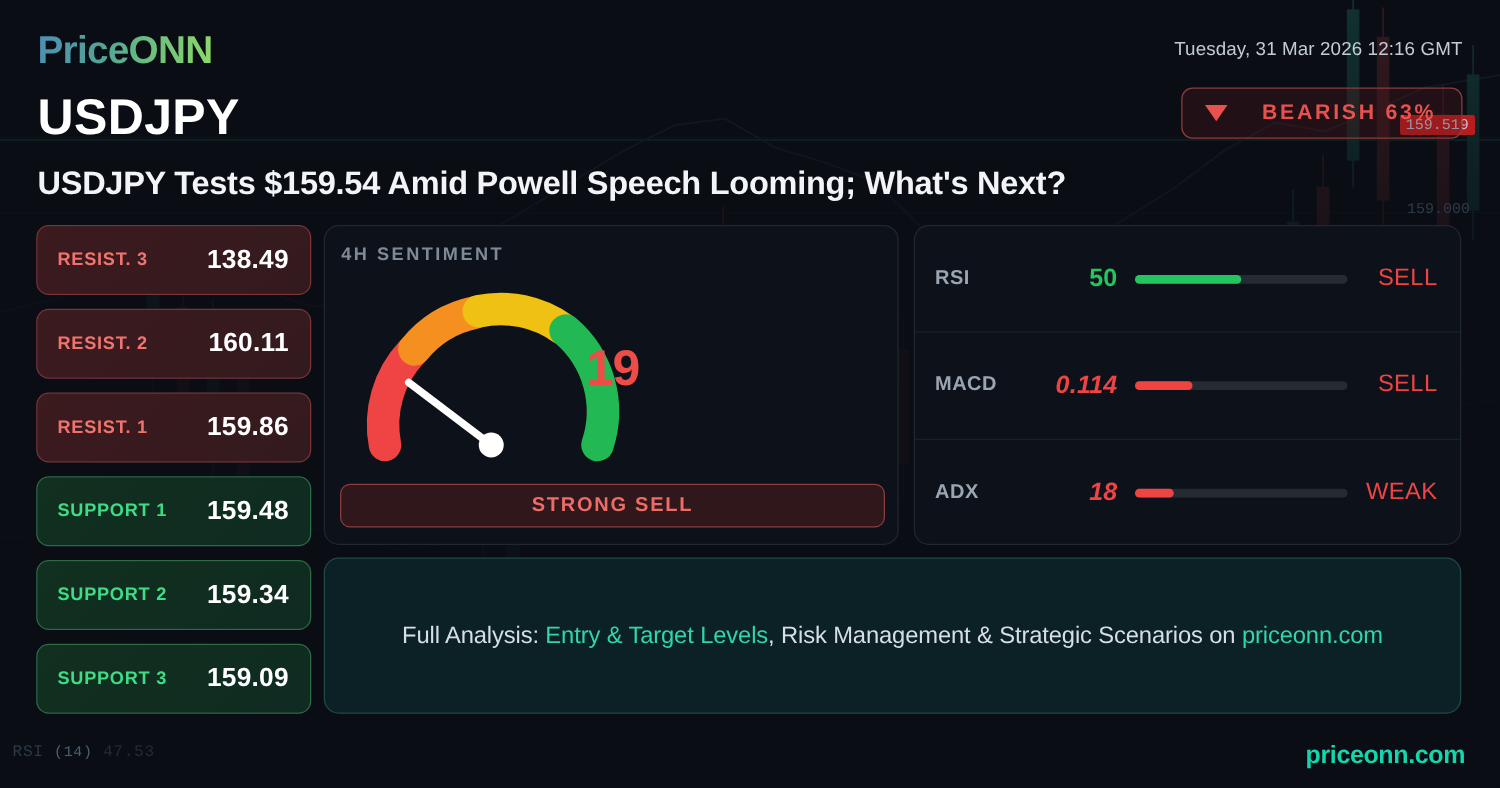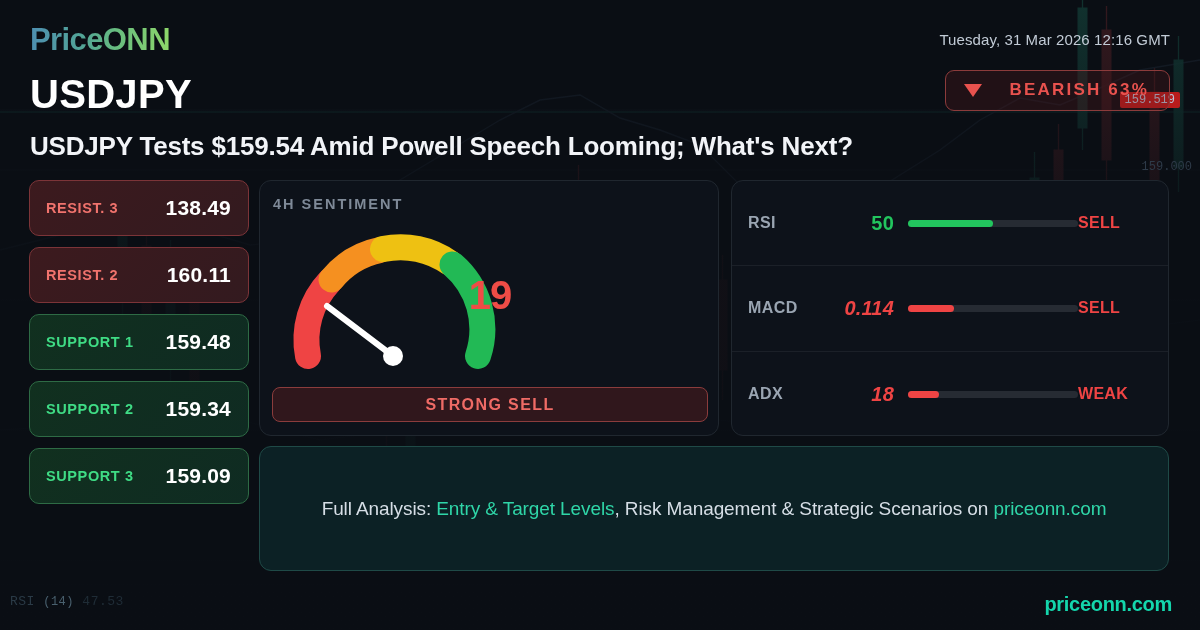--- a/index.html
+++ b/index.html
@@ -96,21 +96,21 @@
     height:85.3px; display:flex; align-items:center; padding:0 18px 0 16px;
     border-bottom:1px solid #1b2028;
   }
   .ind-row:last-child { border-bottom:none; }
   .ind-name { width:88px; font-size:16px; font-weight:bold; color:#9aa5b2; letter-spacing:.4px; }
   .ind-val { width:72px; text-align:right; padding-right:14px; font-size:20px; font-weight:bold; letter-spacing:.2px; }
   .ind-val.up { color:#22c55e; }
   .ind-val.down { color:#ef4444;font-style:italic; }
   .bar { flex:1; height:7px; background:#262b33; border-radius:4px; position:relative; }
   .bar > i { position:absolute; left:0; top:0; height:7px; border-radius:4px; display:block; }
-  .ind-sig { width:72px; text-align:left; font-size:16px; font-weight:bold; letter-spacing:.3px; }
+  .ind-sig { width:72px; text-align:right; font-size:19px; font-weight:normal; letter-spacing:.3px; }
   .ind-sig.sell { color:#ef4444; }
   .ind-sig.weak { color:#ef4444; }
 
   
   .cta {
     position:absolute; left:259px; top:446px; width:910px; height:125px;
     background:#0c2125; border:1px solid #1f4a47; border-radius:12px;
     display:flex; align-items:center; justify-content:center;
   }
   .cta-text { font-size:19px; color:#d6dee6; letter-spacing:-.1px; }
@@ -198,21 +198,21 @@
           <line x1="1106.5" y1="6" x2="1106.5" y2="185" stroke-width="1.3"></line>
         <rect x="1150" y="92" width="9" height="110"></rect>
           <line x1="1154.5" y1="68" x2="1154.5" y2="225" stroke-width="1.3"></line>
       </g>
     </g>
     <rect x="0" y="592" width="1200" height="38" fill="#0b1016" opacity=".6"></rect>
   </svg>
   <div class="bg-overlay"></div>
 
   <div class="bg-label hl" style="right:20px; top:92px;">159.519</div>
-  <div class="bg-label dim" style="right:8px; top:160px;">159.000</div>
+  <div class="bg-label dim" style="right:24px; top:160px;">159.000</div>
   <div class="bg-rsi">
     <span>RSI</span>
     <span class="n">(14)</span>
     <span class="v">47.53</span>
   </div>
 
   <div class="content">
 
     <div class="logo">PriceONN</div>
     <div class="pair">USDJPY</div>
@@ -224,20 +224,24 @@
     <div class="headline">USDJPY Tests $159.54 Amid Powell Speech Looming; What's Next?</div>
 
     <div class="levels">
       <div class="lvl res">
         <span class="lab">RESIST. 3</span>
         <span class="val">138.49</span>
       </div>
       <div class="lvl res">
         <span class="lab">RESIST. 2</span>
         <span class="val">160.11</span>
+      </div>
+      <div class="lvl res">
+        <span class="lab">RESIST. 1</span>
+        <span class="val">159.86</span>
       </div>
       <div class="lvl sup">
         <span class="lab">SUPPORT 1</span>
         <span class="val">159.48</span>
       </div>
       <div class="lvl sup">
         <span class="lab">SUPPORT 2</span>
         <span class="val">159.34</span>
       </div>
       <div class="lvl sup">

